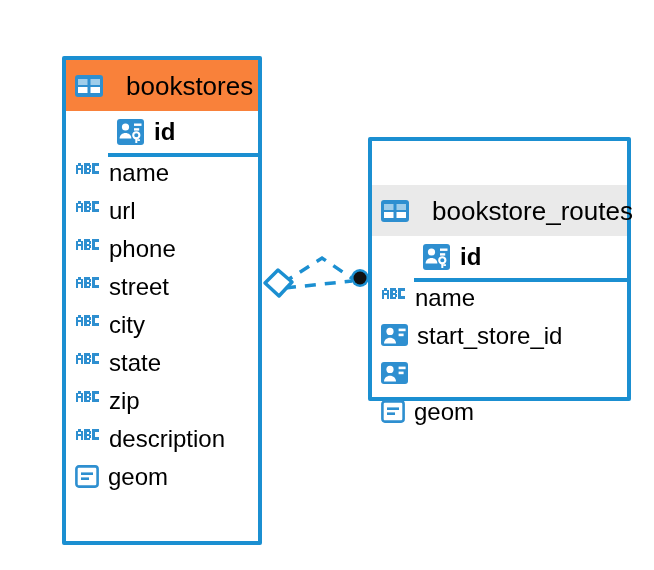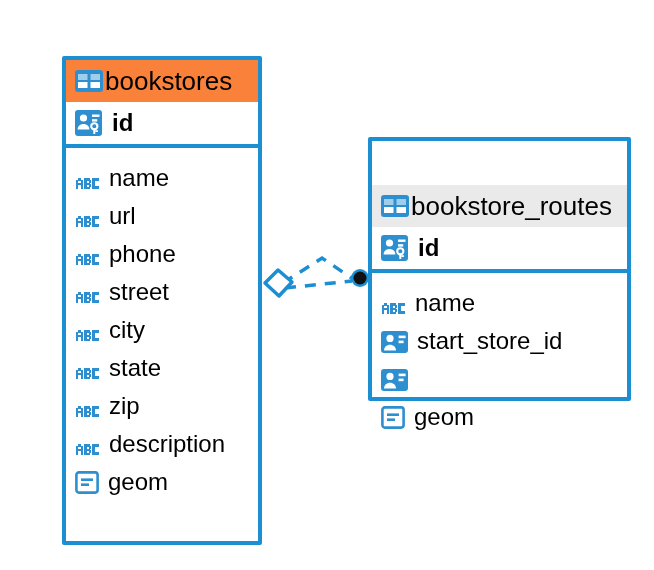--- a/index.html
+++ b/index.html
@@ -41,23 +41,23 @@
     top: 137px;
     width: 263px;
     height: 264px;
   }
 
   
   .entity-header {
     display: flex;
     align-items: center;
     box-sizing: border-box;
-    height: 42px;
+    height: 51px;
     padding: 0 9px;
-    gap: 2px;
+    gap: 23px;
     text-align: right;
   }
   .header-orange { background: #f9813a; }
   .header-gray   { background: #eaeaea; margin-top: 44px; }
   .entity-title {
     font-size: 26px;
     color: #000000;
     line-height: 1;
     white-space: nowrap;
   }
@@ -65,34 +65,35 @@
   
   .pk-row {
     display: flex;
     align-items: center;
     box-sizing: border-box;
     height: 46px;
     padding: 0 9px;
     gap: 10px;
     background: #ffffff;
     border-bottom: 4px solid #1b8fd1;
+    margin-left: 42px;
   }
   .pk-name {
     font-size: 24px;
     font-weight: bold;
     color: #000000;
     line-height: 1;
     white-space: nowrap;
   }
 
   
   .attrs { padding-top: 4px; }
   .attr-row {
     display: flex;
-    align-items: flex-end;
+    align-items: flex-start;
     box-sizing: border-box;
     height: 38px;
     padding: 0 9px;
     gap: 9px;
   }
   .attr-name {
     font-size: 24px;
     color: #000000;
     line-height: 1;
     white-space: nowrap;

